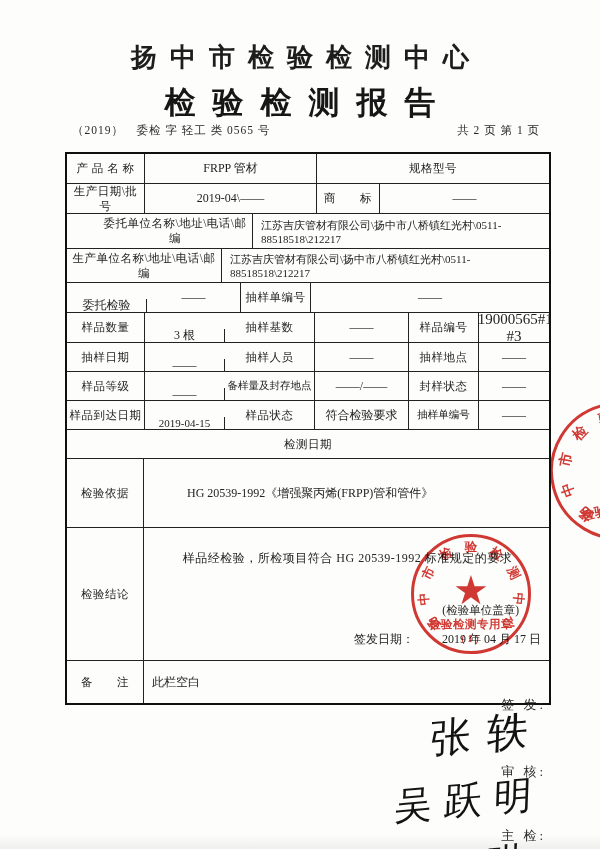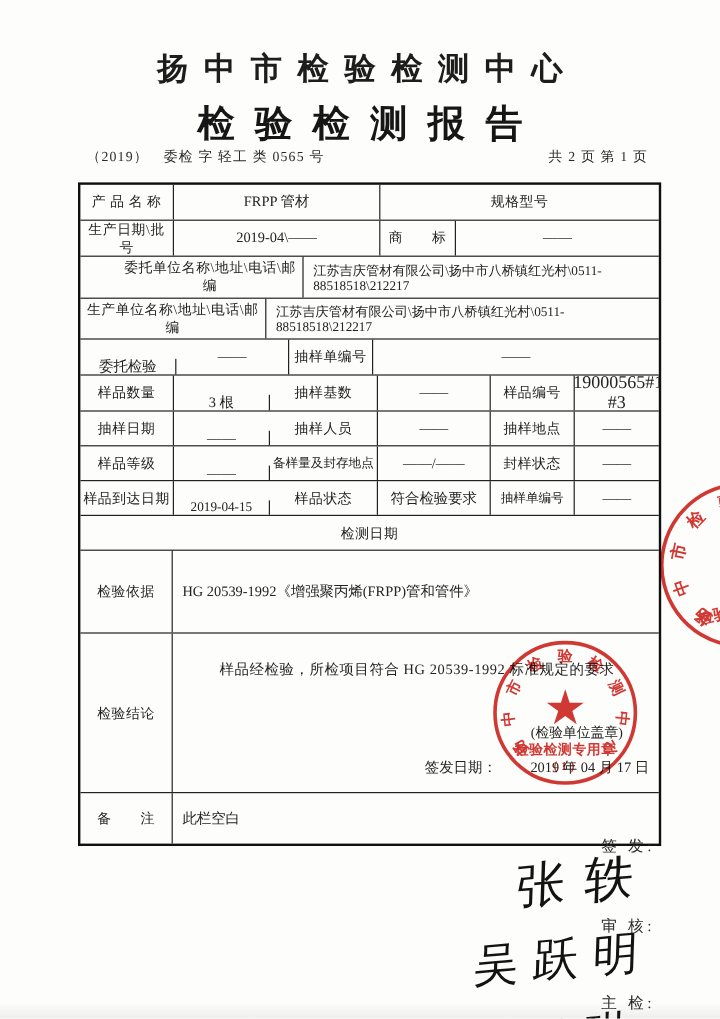--- a/index.html
+++ b/index.html
@@ -41,21 +41,21 @@
   .cell:last-child{border-right:none; flex:1;}
   .lab{font-size:11.5px; letter-spacing:0.5px;}
   .small{font-size:11px;}
   .tight{font-size:10.5px; letter-spacing:0;}
   .xtight{font-size:15px; letter-spacing:0;}
   .left{justify-content:flex-start; text-align:left; padding:0 8px;}
   .w78{width:78px;} .w172{width:172px;} .w63{width:63px;}
   .w155{width:155px;} .w80{width:80px;margin-top:16px;} .w90{width:90px;}
   .w94{width:94px;} .w70{width:70px;} .w77{width:77px;}
   .h29{height:29px;} .h34{height:34px;padding-left:31px;} .h33{height:33px;} .h28{height:28px;}
-  .h68{height:68px;} .h132{height:132px;} .h42{height:42px;}
+  .h68{height:68px;gap:35px;} .h132{height:132px;} .h42{height:42px;}
   .conclusion-cell{position:relative; display:block; padding:0;}
   .conclusion-text{position:absolute; top:22px; left:12px; right:10px; font-size:12px; letter-spacing:0.5px;}
   .seal-note{position:absolute; right:30px; bottom:42px; font-size:11.5px;}
   .issue-date{position:absolute; right:8px; bottom:12px; font-size:12px;}
   .issue-date .gap{display:inline-block; width:28px;}
   
   .sign-row{
     position:absolute; left:68px; top:696px; width:478px; height:66px;
     display:flex; align-items:flex-end;flex-direction:column;
   }

